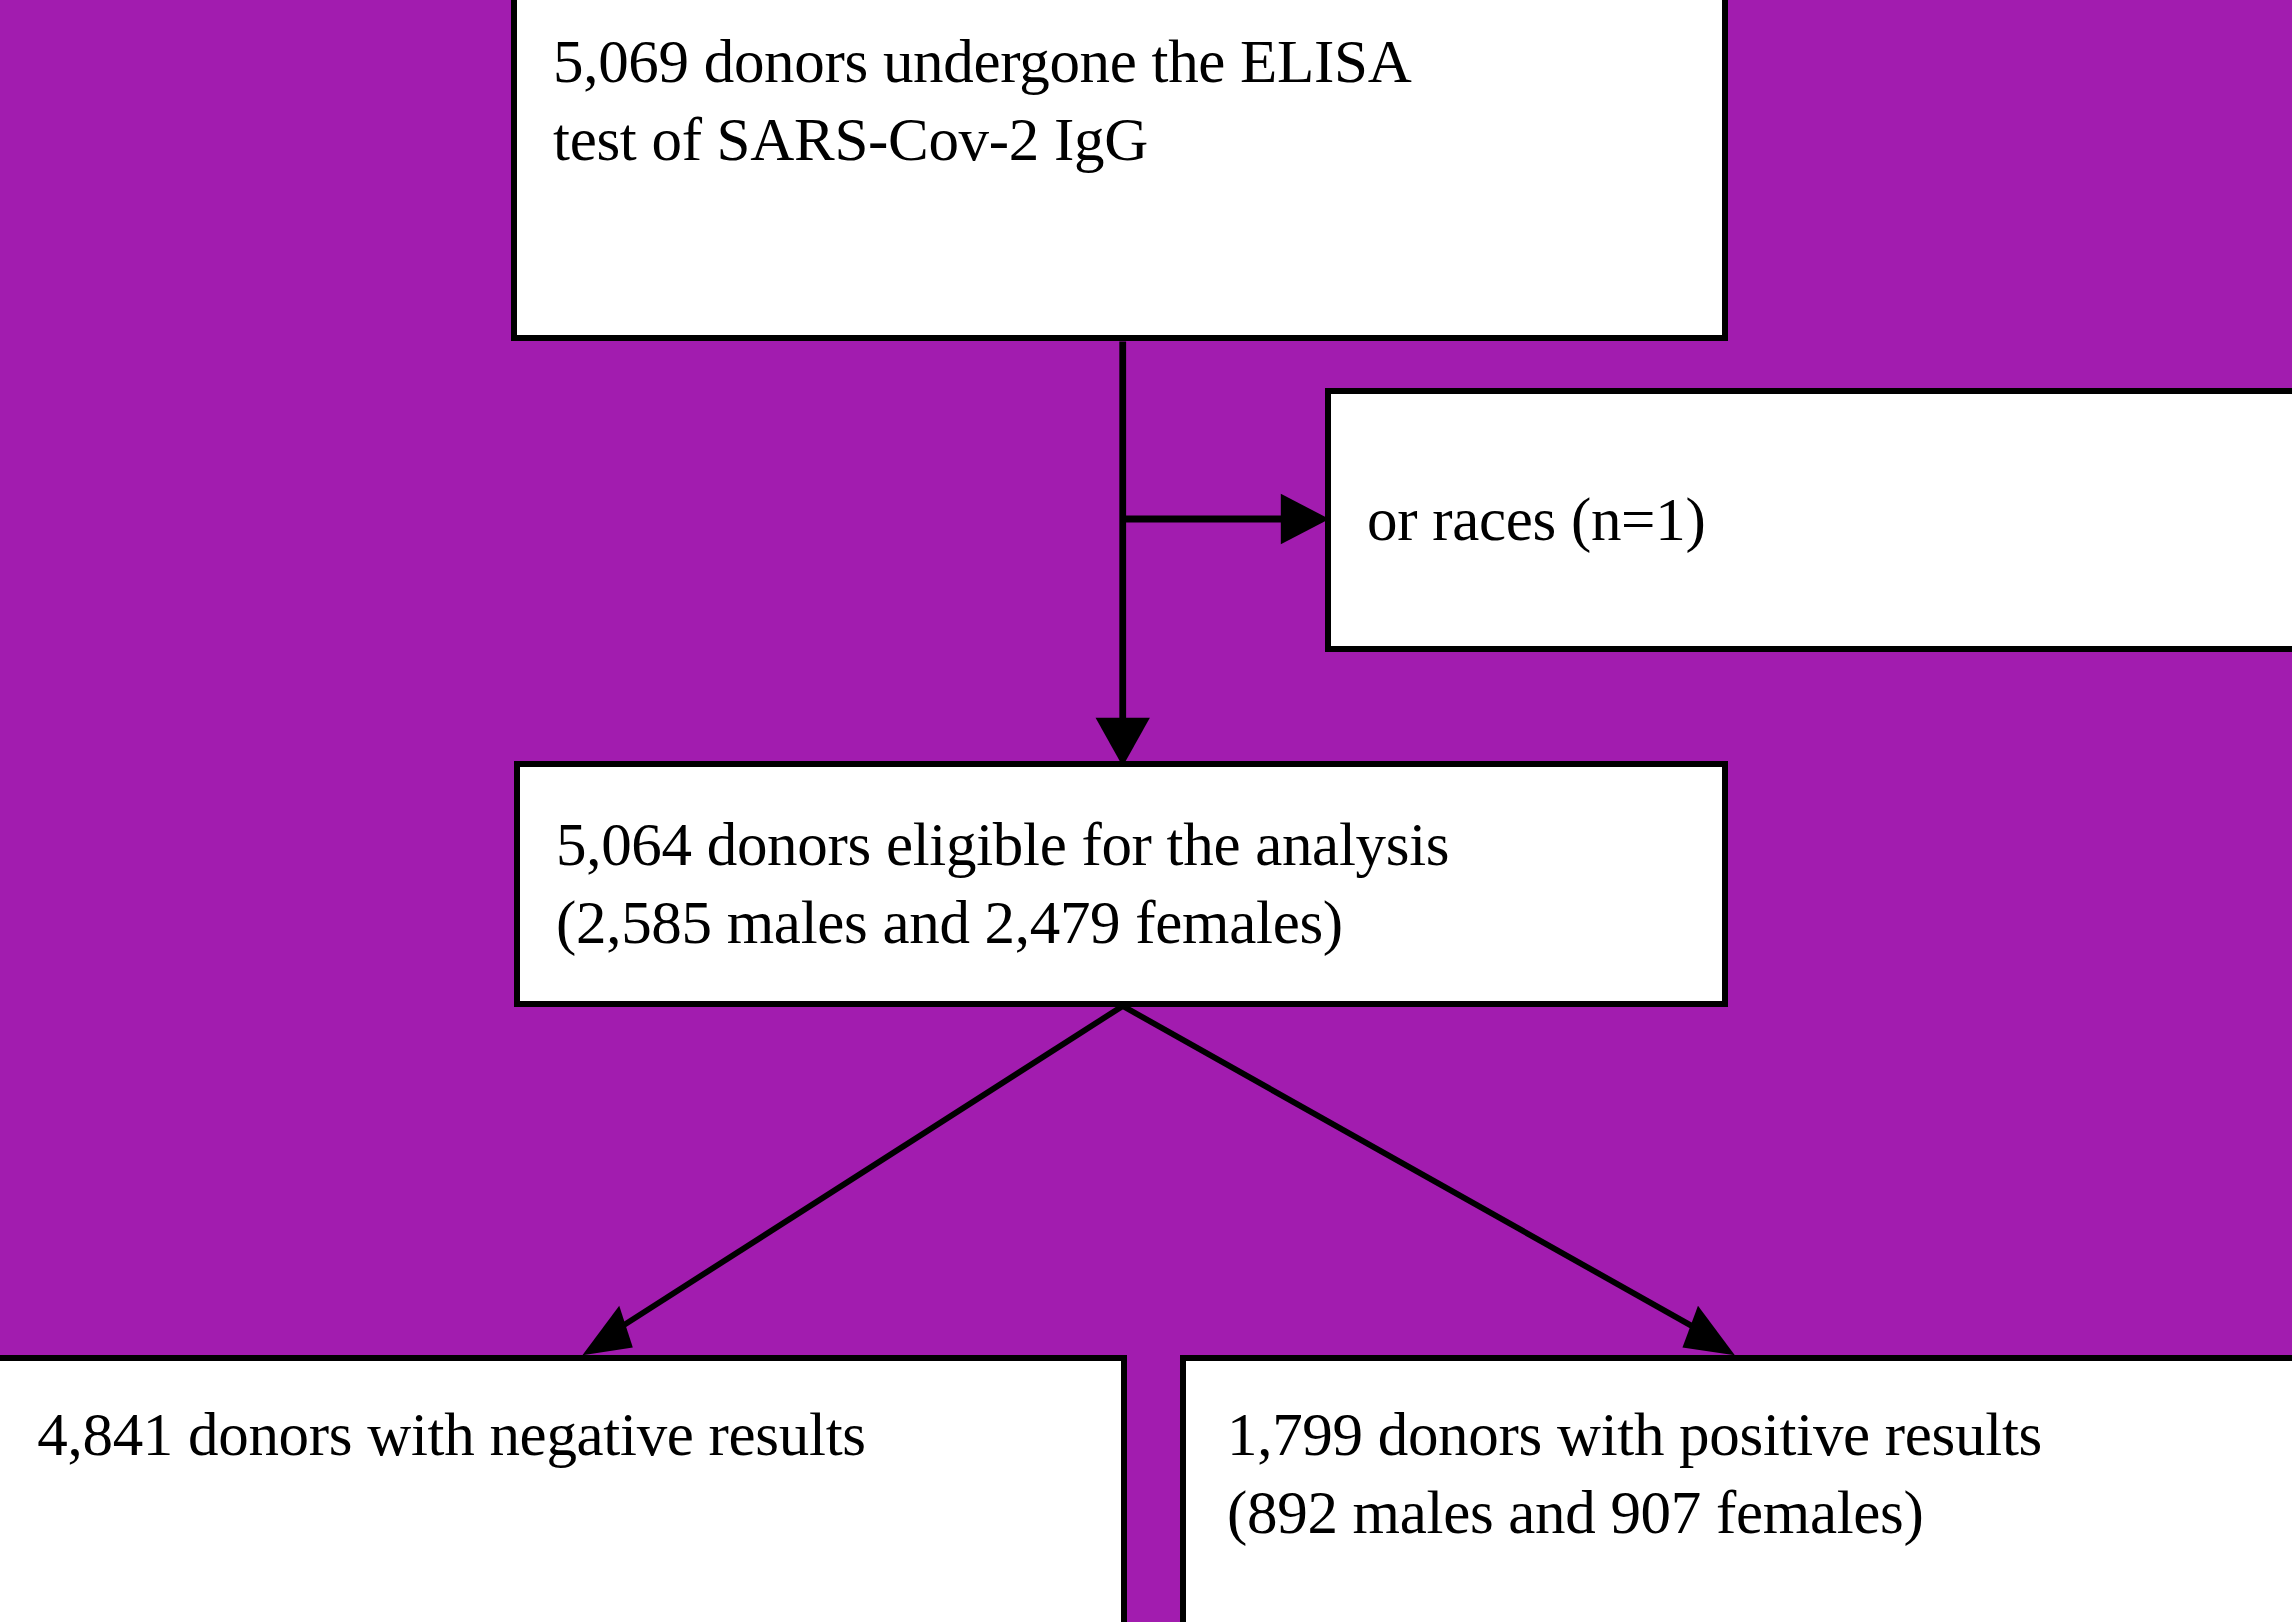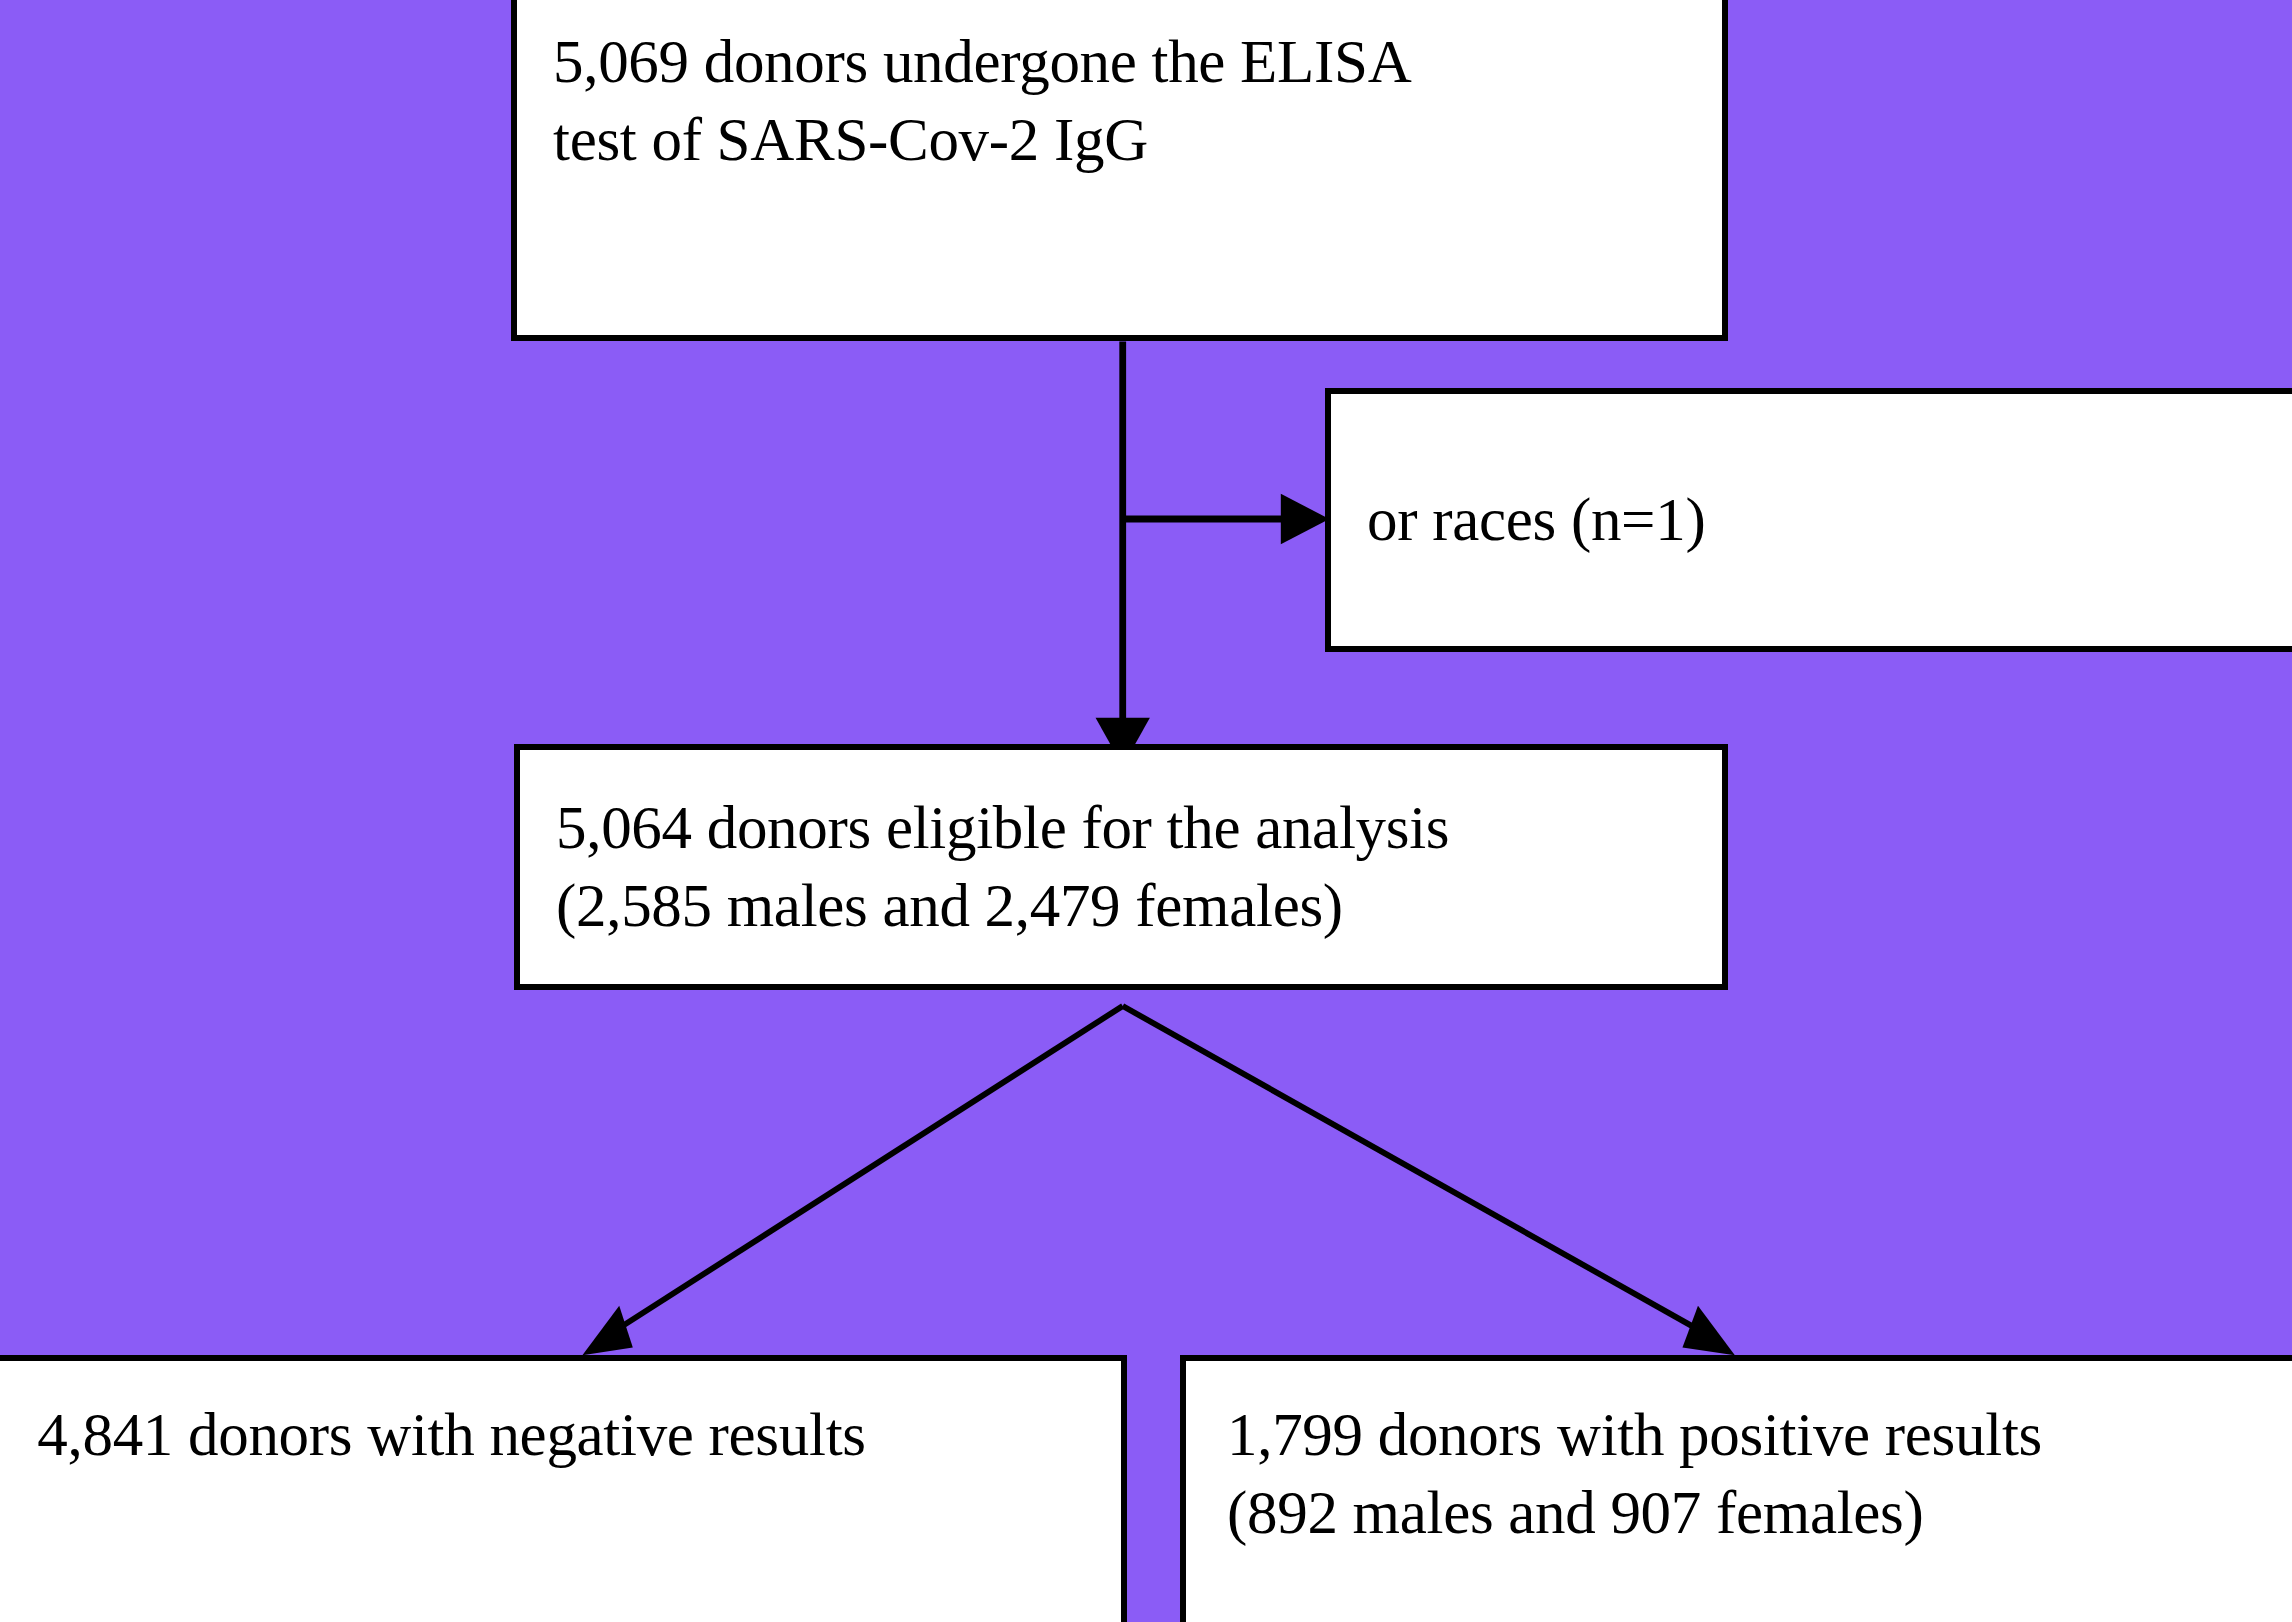--- a/index.html
+++ b/index.html
@@ -5,21 +5,21 @@
 <style>
   html, body {
     margin: 0;
     padding: 0;
     background: #ffffff;
   }
   #canvas {
     position: relative;
     width: 2292px;
     height: 1622px;
-    background: #8b5cf6;
+    background: #a21caf;
     overflow: hidden;
     font-family: "Liberation Serif", "DejaVu Serif", serif;
     color: #000000;
   }
   #flow-svg {
     position: absolute;
     left: 0;
     top: 0;
     width: 2292px;
     height: 1622px;
@@ -49,21 +49,21 @@
     left: 511px;  top: -11.6px;   width: 1217px;  height: 353px;
     padding-left: 36px;
     justify-content: flex-start;
     padding-top: 29px;
   }
   #node-excluded {
     left: 1325px; top: 388px;  width: 974px;  height: 264px;
     padding-left: 36px;
   }
   #node-eligible {
-    left: 514px;  top: 744px;  width: 1214px;  height: 246px;
+    left: 514px;  top: 761px;  width: 1214px;  height: 246px;
     padding-left: 36px;
   }
   #node-negative {
     left: -9.7px;  top: 1355px; width: 1137px;  height: 281px;
     padding-left: 41px;
     justify-content: flex-start;
     padding-top: 35px;
   }
   #node-positive {
     left: 1180px; top: 1355px; width: 1126px;  height: 281px;

